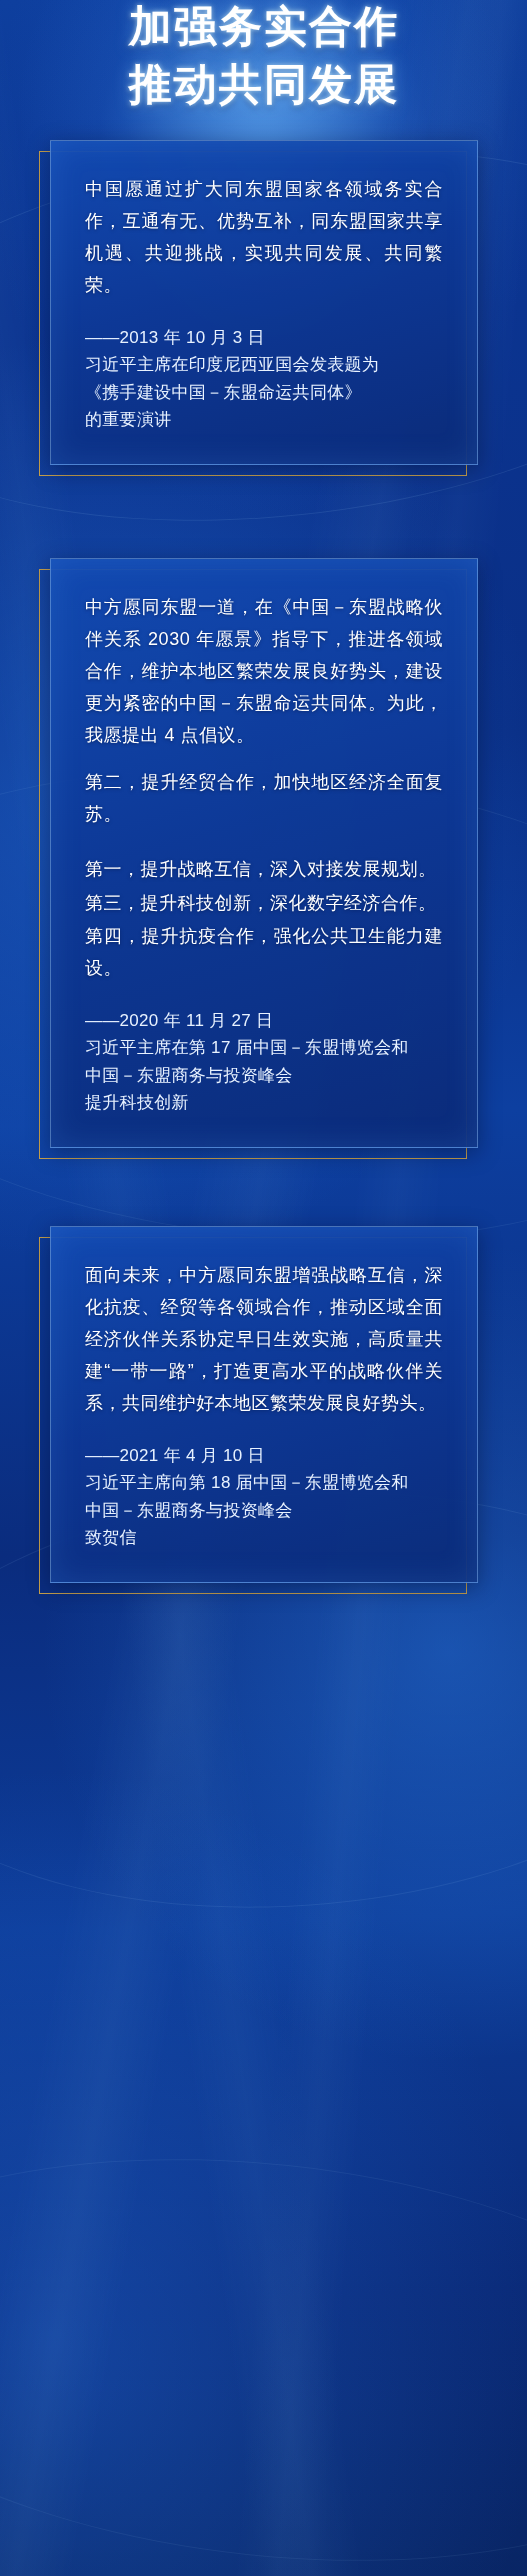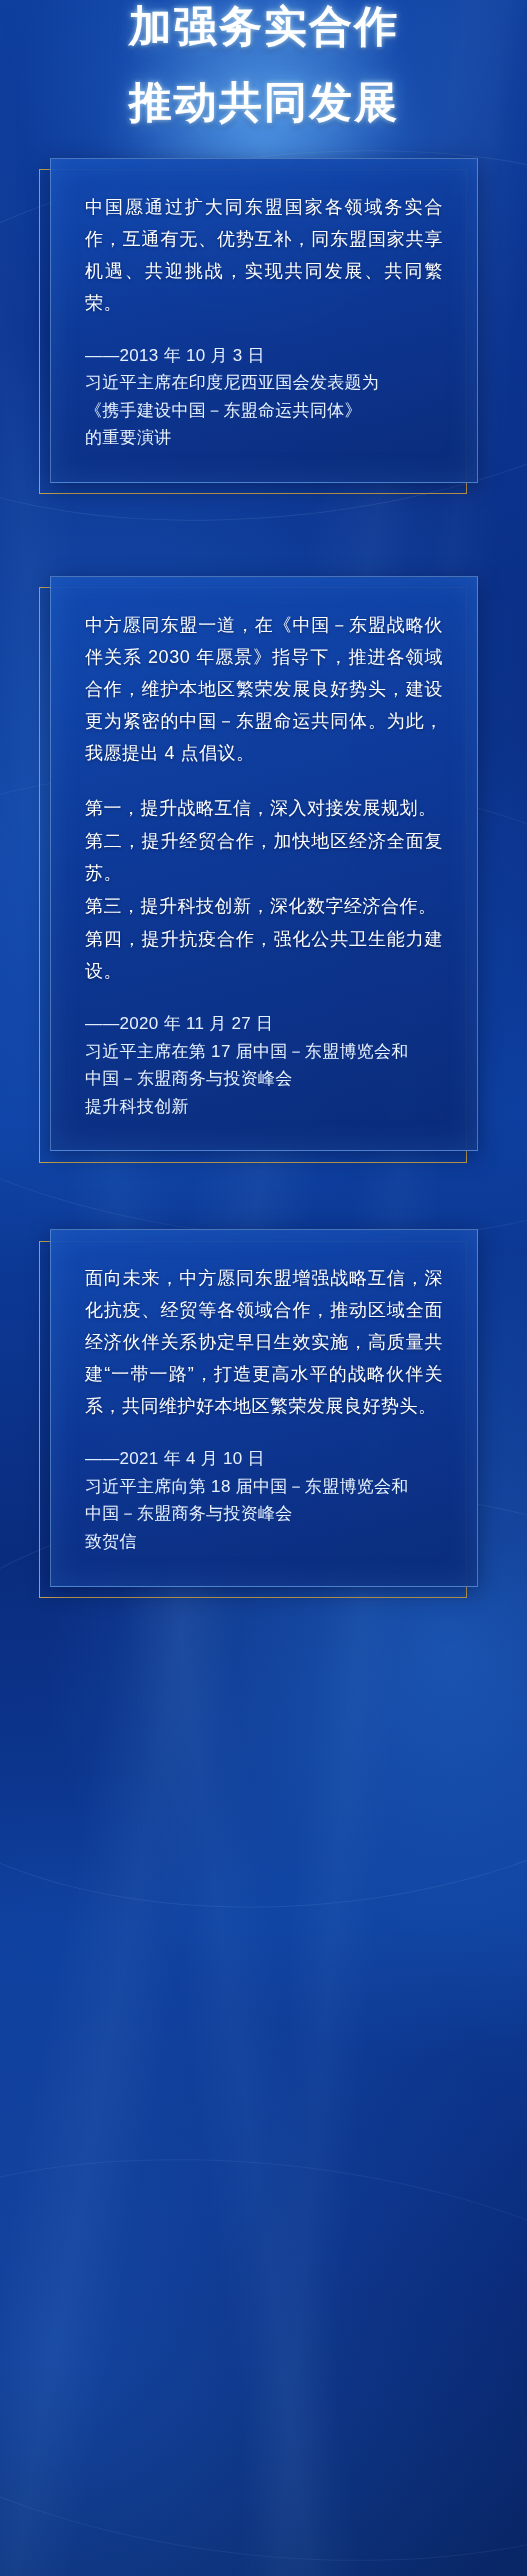--- a/index.html
+++ b/index.html
@@ -68,21 +68,21 @@
     font-size: 43px;
     line-height: 1.22;
     letter-spacing: 2.1px;
     color: #ffffff;
     text-shadow:
       0 0 5.2px rgba(190,230,255,0.85),
       0 0 14.4px rgba(120,190,255,0.75),
       0 2.1px 7.2px rgba(4,20,70,0.6);
     white-space: nowrap;
   }
-  .title-line.l2 { margin-top: 24px; }
+  .title-line.l2 { margin-top: 6px; }
 
   
   .card-wrap {
     position: relative;
     margin: 8px auto;
     width: 428px;
   }
   .card {
     position: relative;
     background: linear-gradient(165deg, rgba(18,74,178,0.95) 0%, rgba(13,56,150,0.95) 45%, rgba(10,42,120,0.95) 100%);
@@ -163,22 +163,22 @@
     </div>
   </div>
 
   <div class="gap-lg"></div>
 
   <div class="card-wrap">
     <div class="gold-frame"></div>
     <div class="card">
       <div class="card-inner">
         <p class="para">中方愿同东盟一道，在《中国－东盟战略伙伴关系 2030 年愿景》指导下，推进各领域合作，维护本地区繁荣发展良好势头，建设更为紧密的中国－东盟命运共同体。为此，我愿提出 4 点倡议。</p>
+        <p class="para para-tight">第二，提升经贸合作，加快地区经济全面复苏。</p>
         <p class="para para-tight" style="margin-top:23px;">第一，提升战略互信，深入对接发展规划。</p>
-        <p class="para para-tight">第二，提升经贸合作，加快地区经济全面复苏。</p>
         <p class="para para-tight">第三，提升科技创新，深化数字经济合作。</p>
         <p class="para para-tight">第四，提升抗疫合作，强化公共卫生能力建设。</p>
         <div class="attrib">
           <div>——2020 年 11 月 27 日</div>
           <div>习近平主席在第 17 届中国－东盟博览会和</div>
           <div>中国－东盟商务与投资峰会</div>
           <div>提升科技创新</div>
         </div>
       </div>
     </div>

